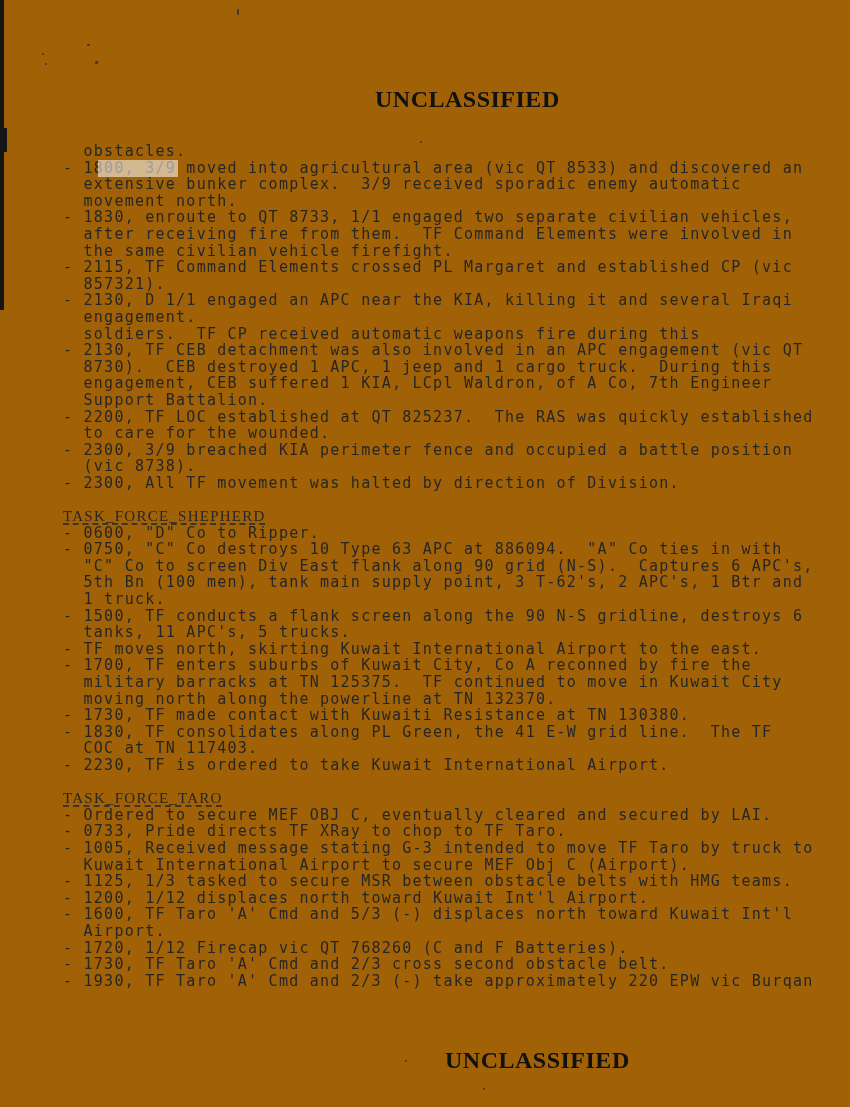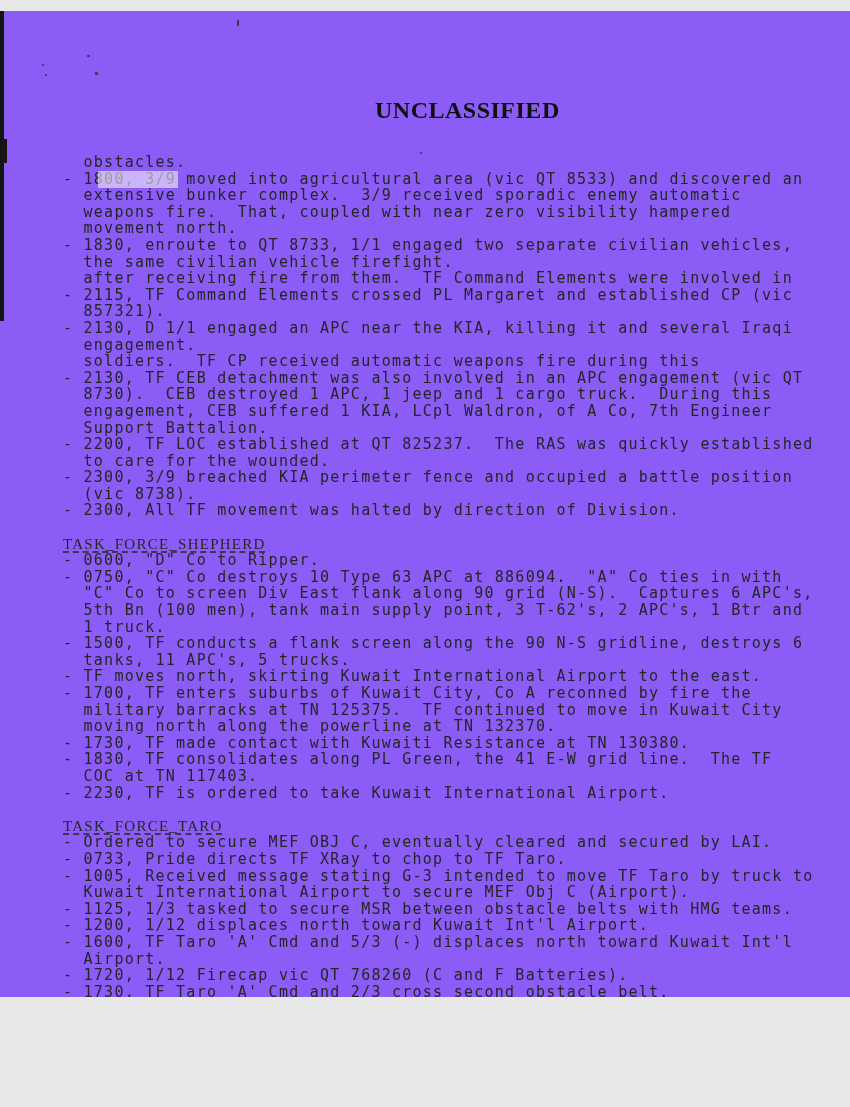--- a/index.html
+++ b/index.html
@@ -1,21 +1,21 @@
 <!DOCTYPE html>
 <html><head>
 <meta charset="utf-8">
 <style>
   html, body { margin: 0; padding: 0; background: #e8e8e8; }
   .page {
     position: relative;
     width: 850px;
-    height: 986px;
-    margin: 11px auto;
-    background: #8b5cf6;
+    height: 1107px;
+    margin: 0 auto;
+    background: #a16207;
     overflow: hidden;
     font-family: "DejaVu Sans Mono", "Liberation Mono", monospace;
   }
   
   .scan-bar {
     position: absolute;
     left: 0; top: 0;
     width: 4px; height: 310px;
     background: #151515;
   }
@@ -93,25 +93,24 @@
 
   <div class="banner banner-top">UNCLASSIFIED</div>
 
   <div class="doc-body">
 
     <section class="doc-section">
       <div>
           <div class="doc-line">  obstacles.</div>
           <div class="doc-line">- 1800, 3/9 moved into agricultural area (vic QT 8533) and discovered an</div>
           <div class="doc-line">  extensive bunker complex.  3/9 received sporadic enemy automatic</div>
-          <div class="doc-line">  weapons fire.  That, coupled with near zero visibility hampered</div>
           <div class="doc-line">  movement north.</div>
           <div class="doc-line">- 1830, enroute to QT 8733, 1/1 engaged two separate civilian vehicles,</div>
+          <div class="doc-line">  after receiving fire from them.  TF Command Elements were involved in</div>
           <div class="doc-line">  the same civilian vehicle firefight.</div>
-          <div class="doc-line">  after receiving fire from them.  TF Command Elements were involved in</div>
           <div class="doc-line">- 2115, TF Command Elements crossed PL Margaret and established CP (vic</div>
           <div class="doc-line">  857321).</div>
           <div class="doc-line">- 2130, D 1/1 engaged an APC near the KIA, killing it and several Iraqi</div>
           <div class="doc-line">  engagement.</div>
           <div class="doc-line">  soldiers.  TF CP received automatic weapons fire during this</div>
           <div class="doc-line">- 2130, TF CEB detachment was also involved in an APC engagement (vic QT</div>
           <div class="doc-line">  8730).  CEB destroyed 1 APC, 1 jeep and 1 cargo truck.  During this</div>
           <div class="doc-line">  engagement, CEB suffered 1 KIA, LCpl Waldron, of A Co, 7th Engineer</div>
           <div class="doc-line">  Support Battalion.</div>
           <div class="doc-line">- 2200, TF LOC established at QT 825237.  The RAS was quickly established</div>

